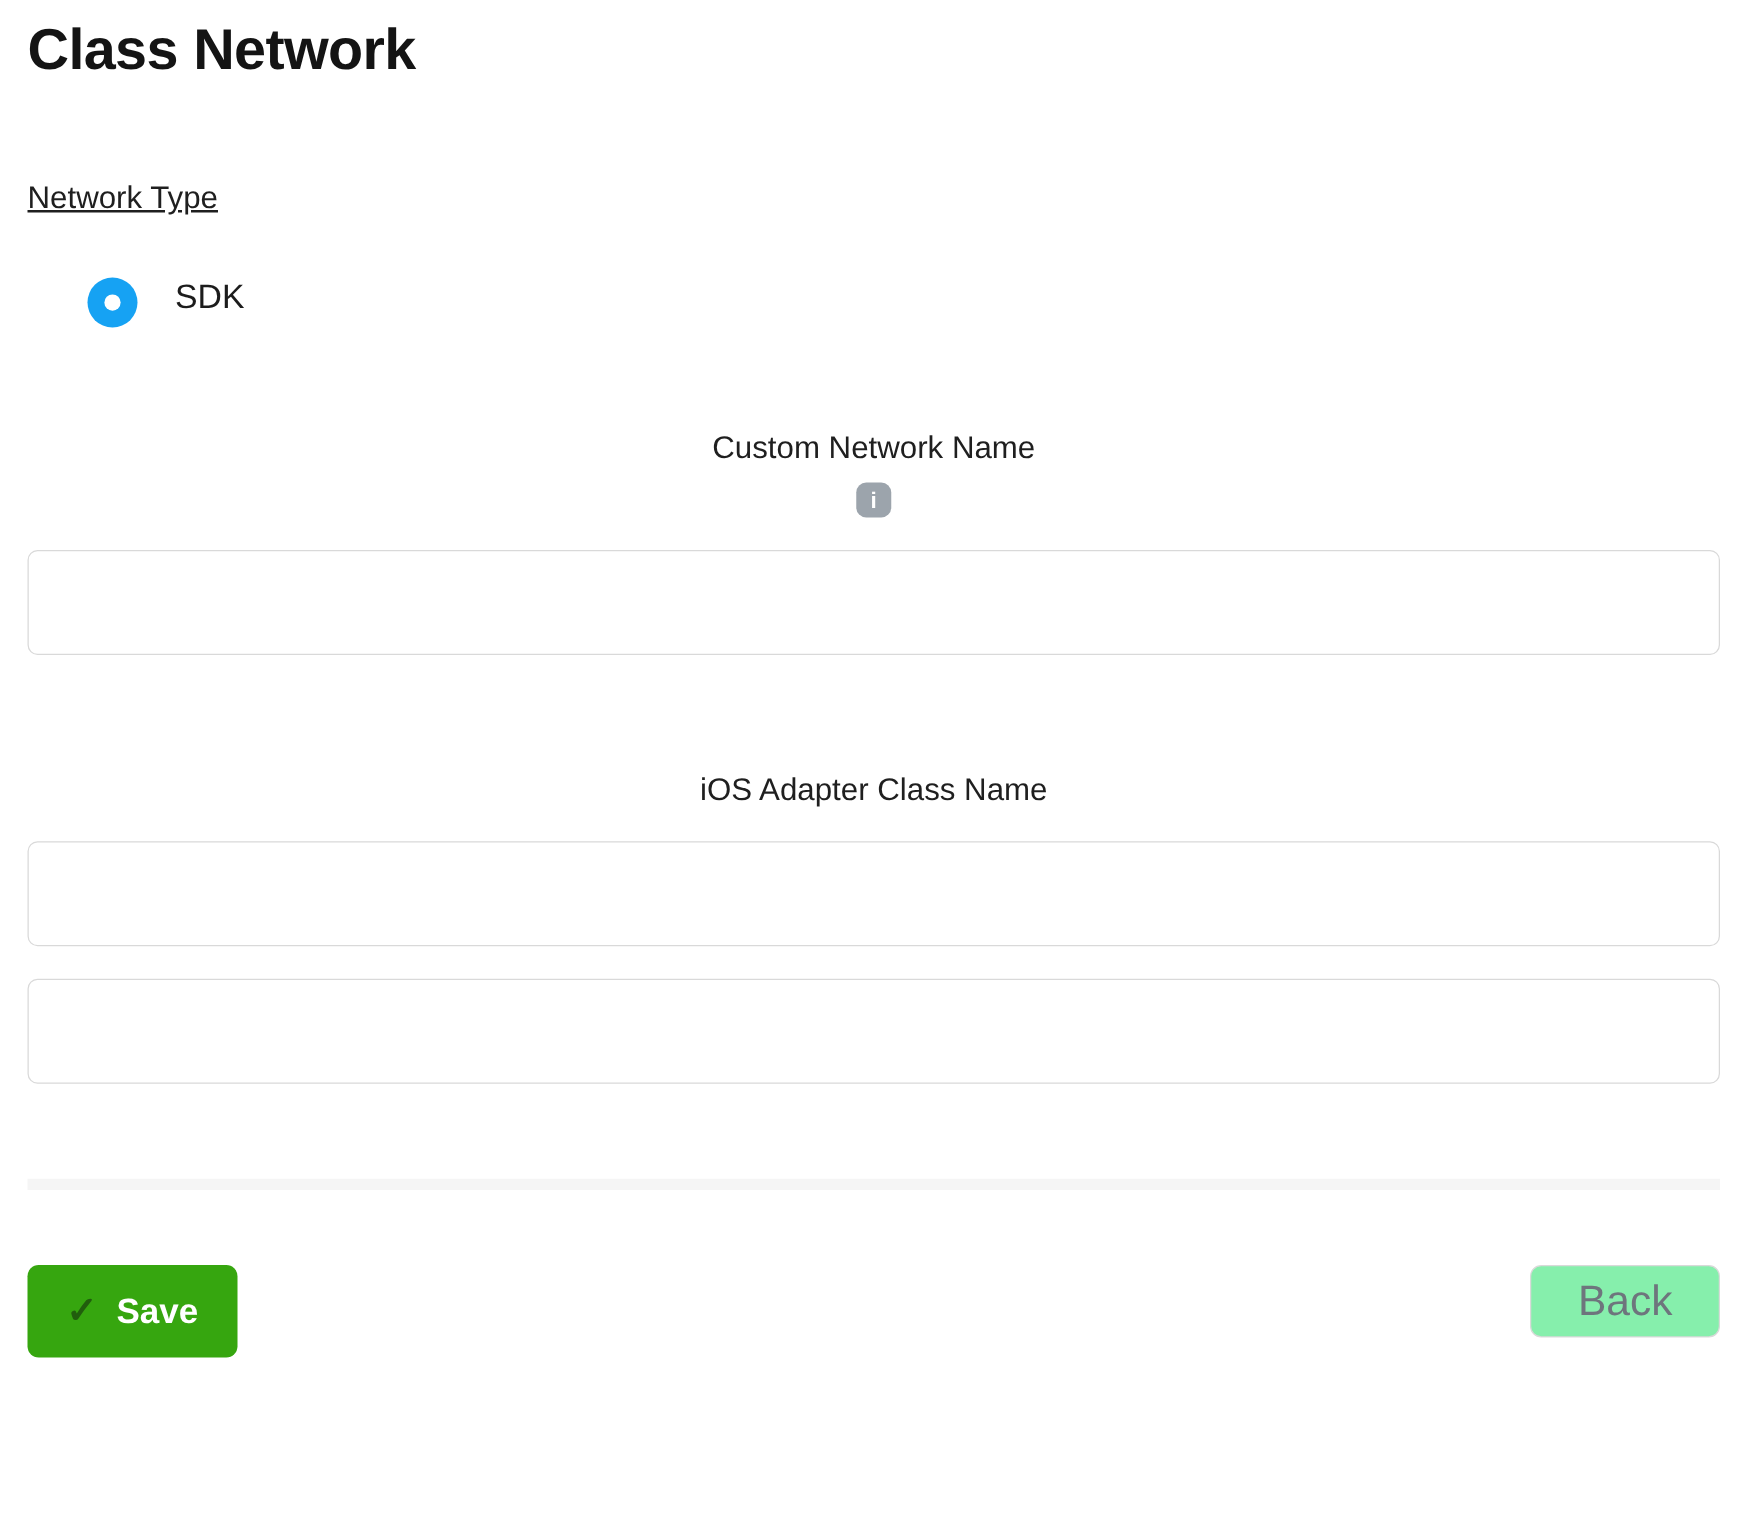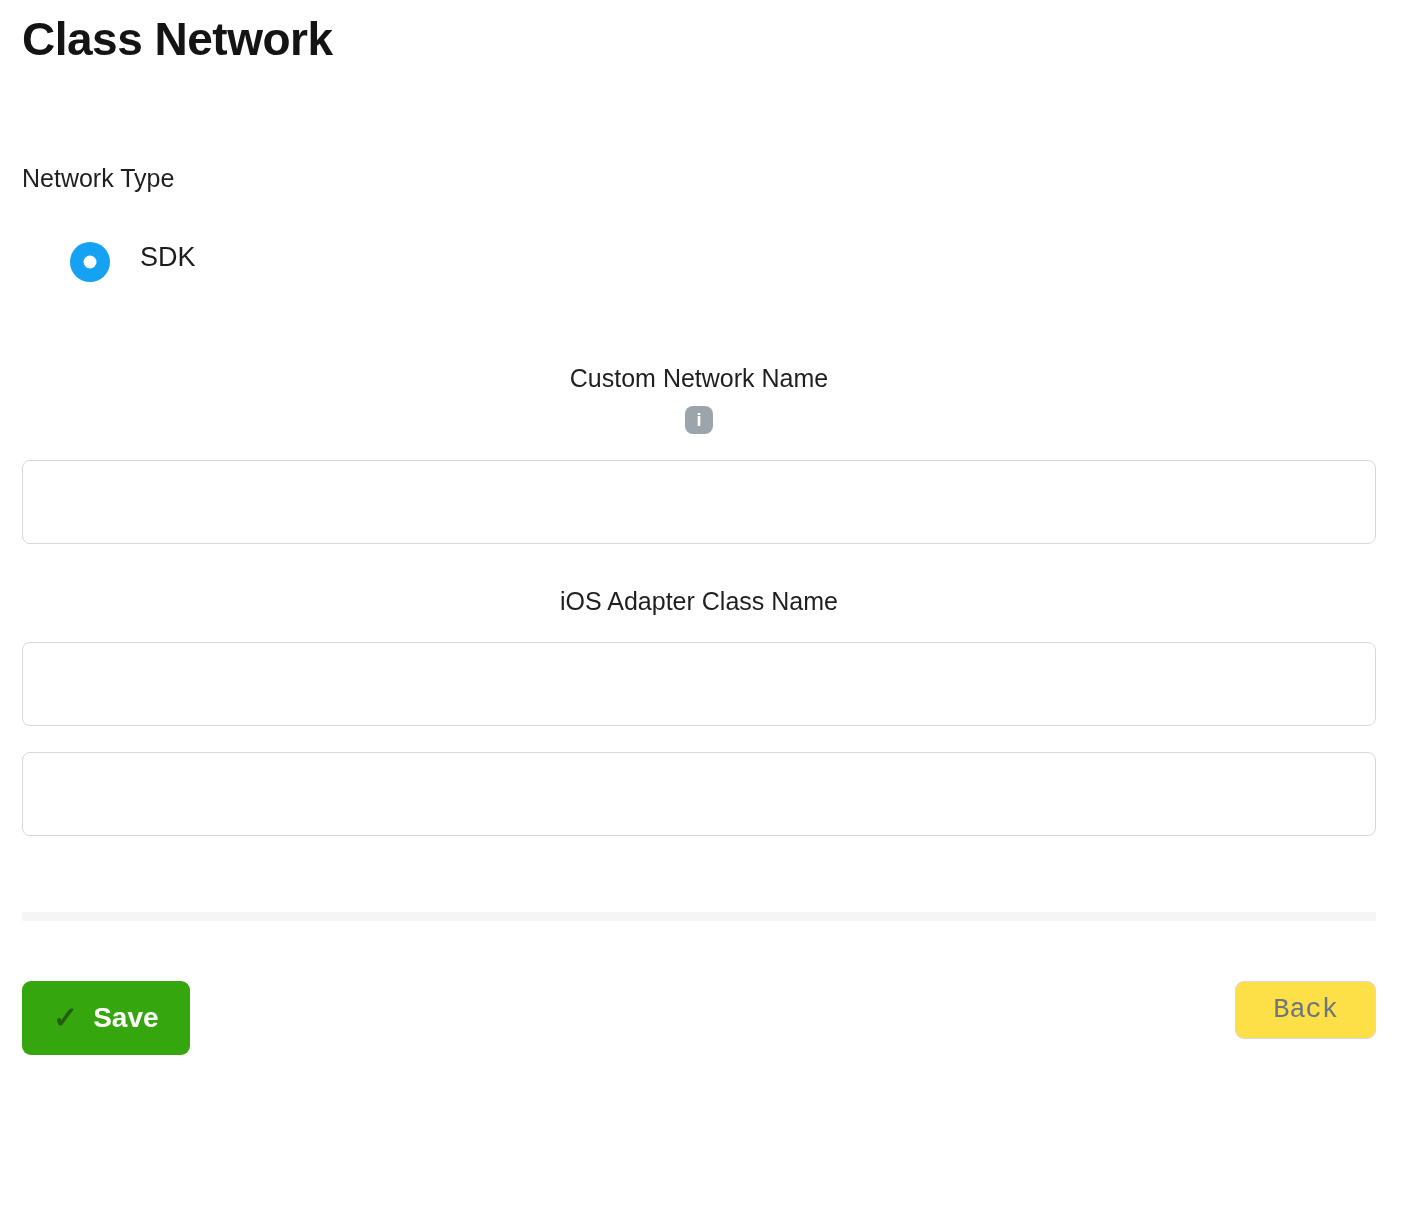--- a/index.html
+++ b/index.html
@@ -26,21 +26,22 @@
     margin: 12px 0 0 0;
     line-height: 1.2;
   }
   .section-label {
     font-size: 25px;
     font-weight: 500;
     color: #1f1f1f;
     line-height: 1.2;
   }
   .network-type-label {
-    margin-top: 96px;
+    margin-top: 76px;
+    text-decoration: underline;
   }
   .radio-row {
     display: flex;
     align-items: flex-start;
     gap: 30px;
     margin-top: 49px;
     margin-left: 48px;
     cursor: pointer;
     width: max-content;
   }
@@ -68,21 +69,21 @@
     color: #1c1c1c;
   }
   .field-label-row {
     display: flex;
     align-items: center;
     gap: 13px;
     margin-top: 81px;
     flex-direction: column;
   }
   .field-label-row.spaced {
-    margin-top: 42px;
+    margin-top: 93px;
   }
   .info-icon {
     width: 28px;
     height: 28px;
     border-radius: 8px;
     background: #9ca4ac;
     color: #ffffff;
     display: flex;
     align-items: center;
     justify-content: center;
@@ -134,26 +135,26 @@
   }
   .save-check {
     color: #215e0d;
     font-size: 30px;
     font-weight: 700;
     line-height: 1;
   }
   .back-button {
     height: 58px;
     padding: 0 37px;
-    background: #fde047;
+    background: #86efac;
     border: 1.5px solid #d9d9d9;
     border-radius: 9px;
     color: #6e757d;
-    font-family: Liberation Mono, monospace;
-    font-size: 27px;
+    font-family: Liberation Sans, sans-serif;
+    font-size: 34px;
     font-weight: 500;
     cursor: pointer;
   }
 </style>
 </head>
 <body>
 
 <div class="container">
 
   <h1 class="page-title">Class Network</h1>

